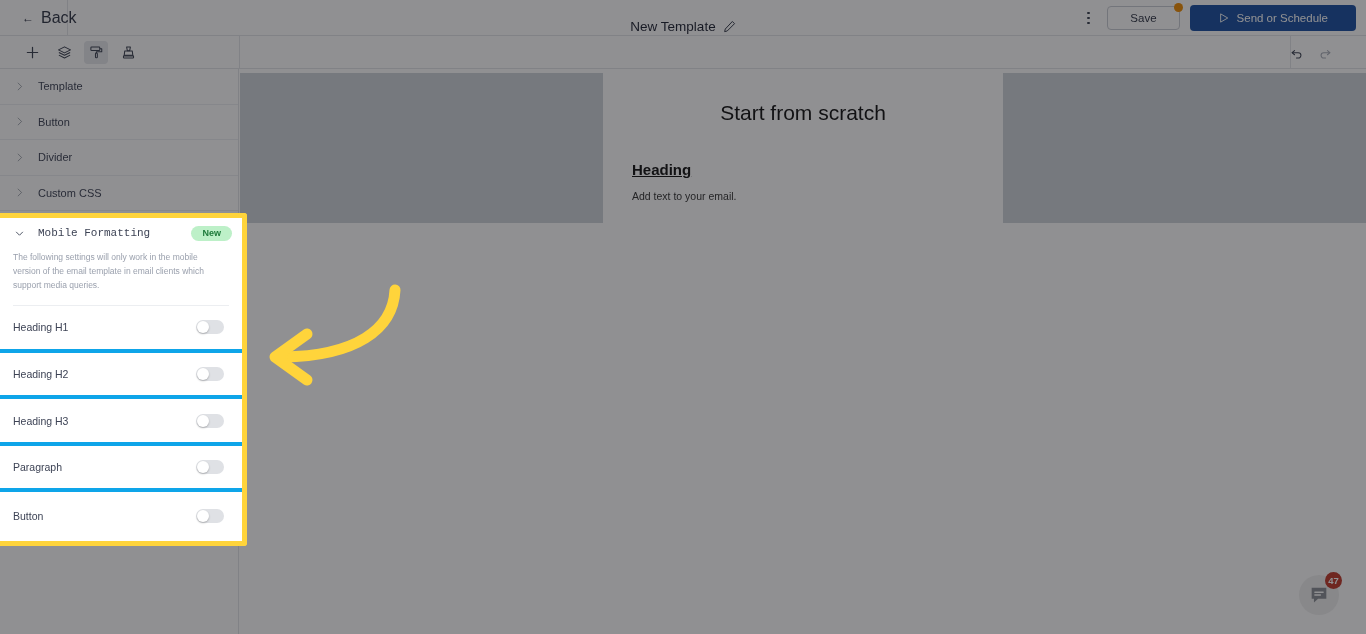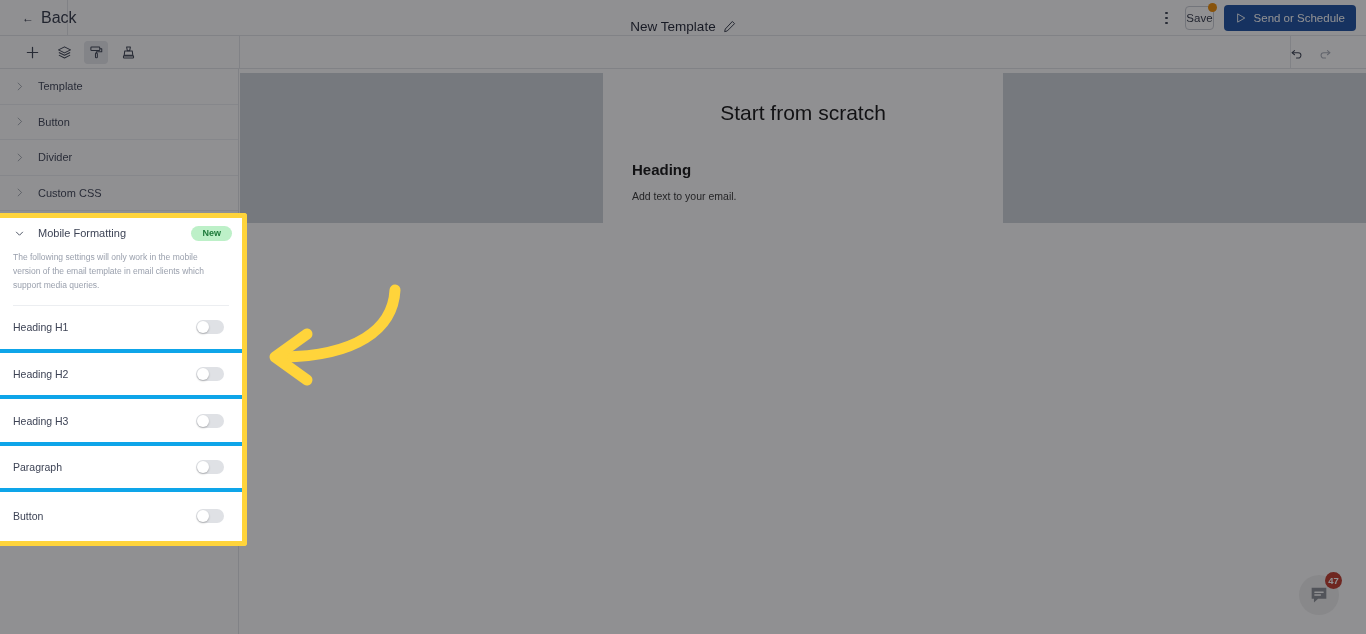--- a/index.html
+++ b/index.html
@@ -39,30 +39,30 @@
   .topbar-right {
     position: absolute; right: 10px; top: 0; height: 36px;
     display: flex; align-items: center; gap: 10px;
   }
   .kebab {
     width: 18px; height: 22px; display: flex; flex-direction: column;
     align-items: center; justify-content: center; gap: 2.5px;
   }
   .kebab i { width: 2.5px; height: 2.5px; border-radius: 50%; background: #3a4050; display:block; }
   .btn-save {
-    position: relative; height: 24px; padding: 0 0;
+    position: relative; height: 24px; padding: 0 22px;
     border: 1px solid #c9ccd3; border-radius: 4px; background: #fff;
     font-size: 11.5px; color: #2f3545; display: flex; align-items: center;
   }
   .save-dot {
     position: absolute; right: -4px; top: -4px;
     width: 9px; height: 9px; border-radius: 50%; background: #f08c00;
   }
   .btn-send {
-    height: 26px; padding: 0 11px; border-radius: 4px;
+    height: 26px; padding: 0 28px; border-radius: 4px;
     background: #1a4fa0; color: #ffffff; font-size: 11.5px;
     display: flex; align-items: center; gap: 7px;
   }
   .send-tri { width: 12px; height: 12px; }
 
   
   .toolbar2 {
     position: absolute; top: 36px; left: 0; width: 1366px; height: 33px;
     background: #ffffff; border-bottom: 1px solid #e3e5e8;
   }
@@ -105,21 +105,21 @@
   }
   .block-left  { position: absolute; left: 0px;   top: 4px; width: 363px; height: 150px; background: #cfd4d9; }
   .block-right { position: absolute; left: 763px; top: 4px; width: 363px; height: 150px; background: #cfd4d9; }
   .email-body { position: absolute; left: 363px; top: 4px; width: 400px; height: 150px; background:#fff; }
   .scratch-title {
     position: absolute; left: 0; top: 28px; width: 400px; text-align: center;
     font-size: 21px; font-weight: normal; color: #111111;
   }
   .email-heading {
     position: absolute; left: 29px; top: 88px;
-    font-size: 15px; font-weight: bold; color: #111111;
+    font-size: 15px; font-weight: bold; color: #111111; text-decoration: underline;
   }
   .email-sub {
     position: absolute; left: 29px; top: 117px;
     font-size: 10.5px; color: #333333;
   }
 
   
   .chat-widget {
     position: absolute; right: 27px; bottom: 19px;
     width: 40px; height: 40px; border-radius: 50%;
@@ -139,21 +139,21 @@
   .spotlight {
     position: absolute; left: 0px; top: 213px; width: 247px; height: 333px;
     background: #ffffff; border: 5px solid #ffd43b; border-left: none;
     border-radius: 0 3px 3px 0;
     z-index: 5;
   }
   .panel-head {
     height: 30px; display: flex; align-items: center; gap: 13px;
     padding: 0 10px 0 14px;
   }
-  .panel-title { font-size: 11px; color: #3d4355; flex: 1; }
+  .panel-title { font-size: 11px; color: #3d4355; flex: 1; font-family: Liberation Mono, monospace; }
   .badge-new {
     background: #bdf0c8; color: #1e7a3a; font-size: 9px; font-weight: bold;
     padding: 3px 11px; border-radius: 9px; line-height: 1;
   }
   .panel-desc {
     padding: 0 20px 0 13px; font-size: 8.5px; color: #9aa0ad;
     line-height: 1.65; margin-top: 2px;
   }
   .panel-sep { height: 1px; background: #eceef1; margin: 13px 13px 0 13px; }
   .toggle-row {

